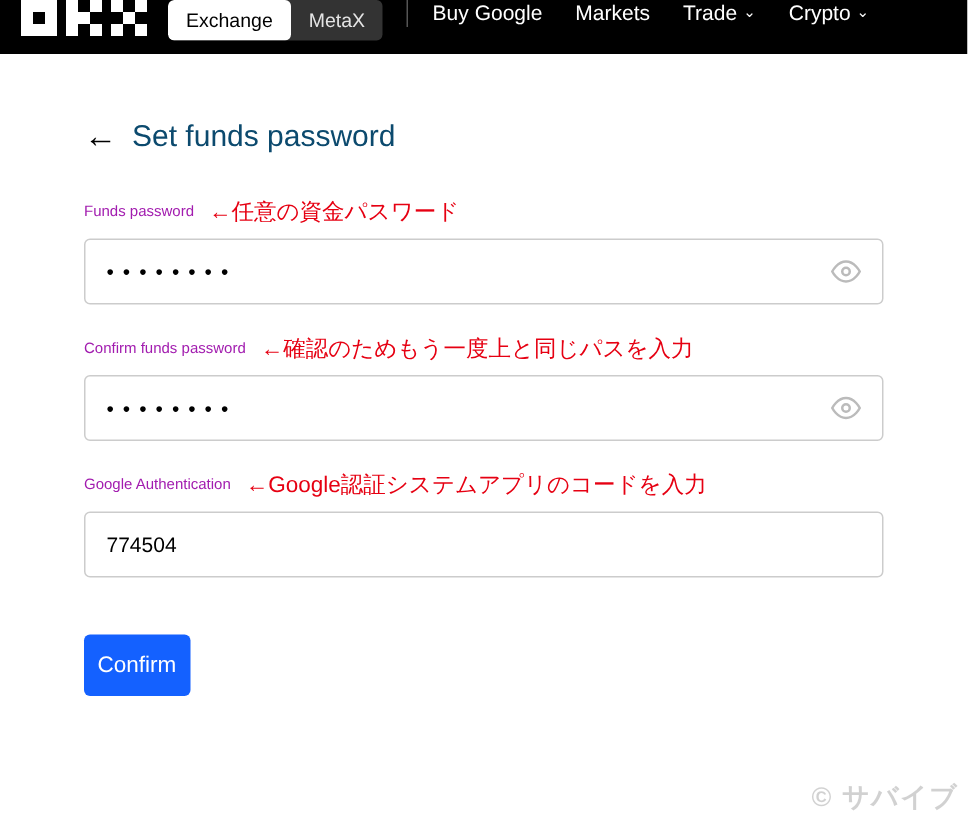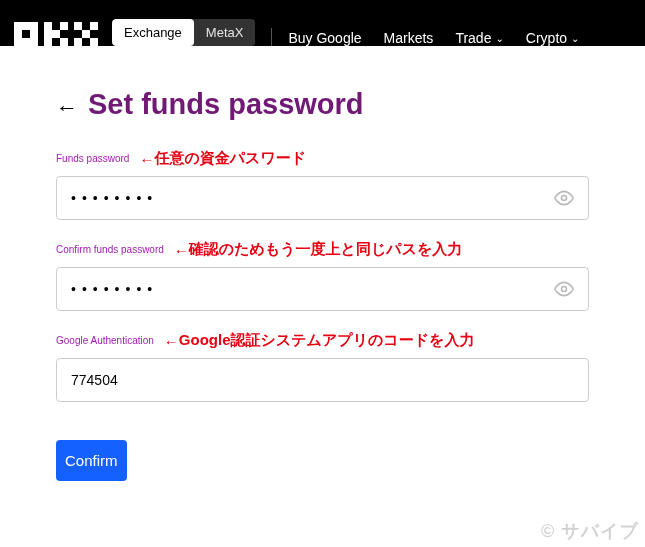--- a/index.html
+++ b/index.html
@@ -6,23 +6,23 @@
   body {
     font-family: -apple-system, BlinkMacSystemFont, "Segoe UI", Arial, sans-serif;
     background: #fff;
     width: 645px;
     height: 547px;
     overflow: hidden;
     position: relative;
   }
   .topbar {
     background: #000;
-    height: 46px;
-    display: flex;
-    align-items: flex-end;
+    height: 36px;
+    display: flex;
+    align-items: flex-start;
     padding: 0 14px;
     gap: 14px;
   }
   .logo {
     display: flex;
     flex-wrap: wrap;
     width: 84px;
     height: 24px;
     align-items: center;
   }
@@ -64,38 +64,38 @@
     padding: 42px 56px 0 56px;
   }
   .title-row {
     display: flex;
     align-items: center;
     gap: 10px;
     margin-bottom: 28px;
   }
   .back-arrow { font-size: 22px; cursor:pointer; font-weight:600;}
   .page-title {
-    font-size: 29px;
-    font-weight: 700;
-    color: #701a75;
+    font-size: 20px;
+    font-weight: 400;
+    color: #0c4a6e;
   }
   .field-group { margin-bottom: 20px; }
   .label-row {
     display: flex;
     align-items: center;
     gap: 10px;
     margin-bottom: 8px;
   }
   .field-label {
     font-size: 10px;
     color: #a21caf;
   }
   .annotation {
     color: #e60012;
-    font-weight: 700;
+    font-weight: 400;
     font-size: 15px;
   }
   .input-wrap {
     position: relative;
     display: flex;
     align-items: center;
     border: 1px solid #ccc;
     border-radius: 4px;
     height: 44px;
     padding: 0 14px;

